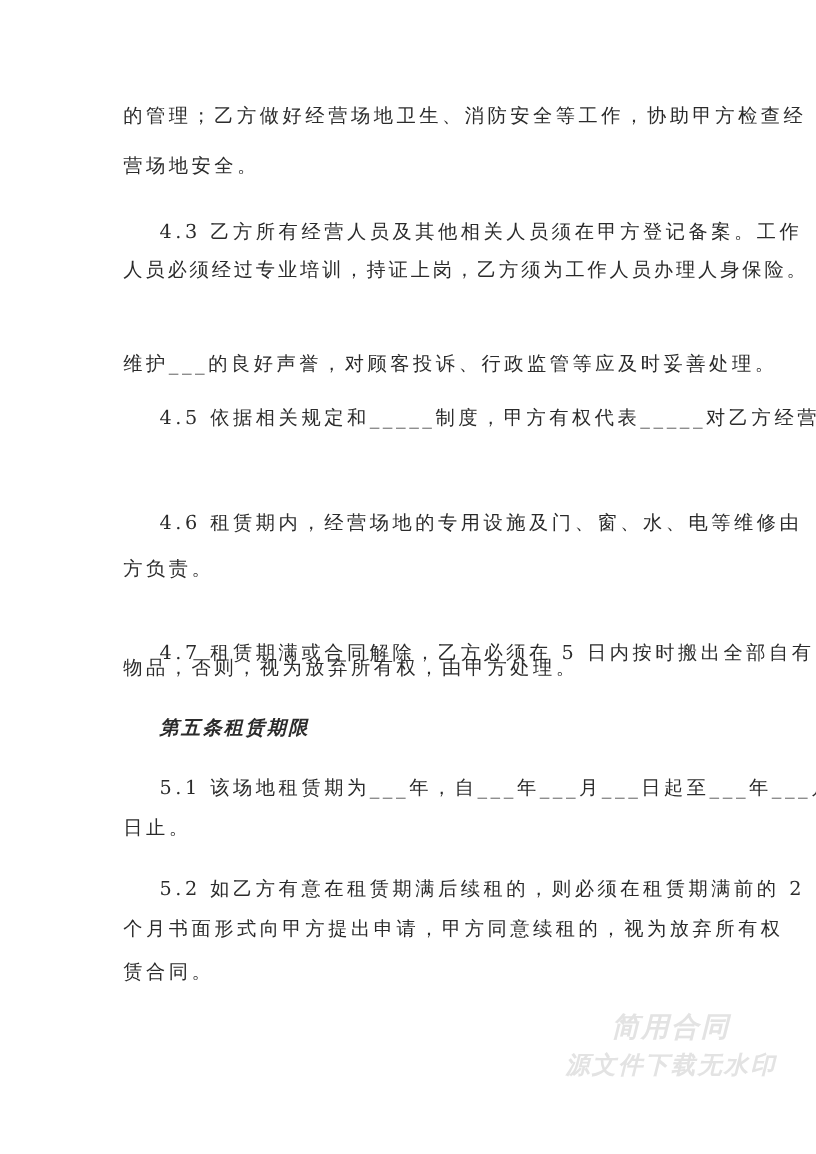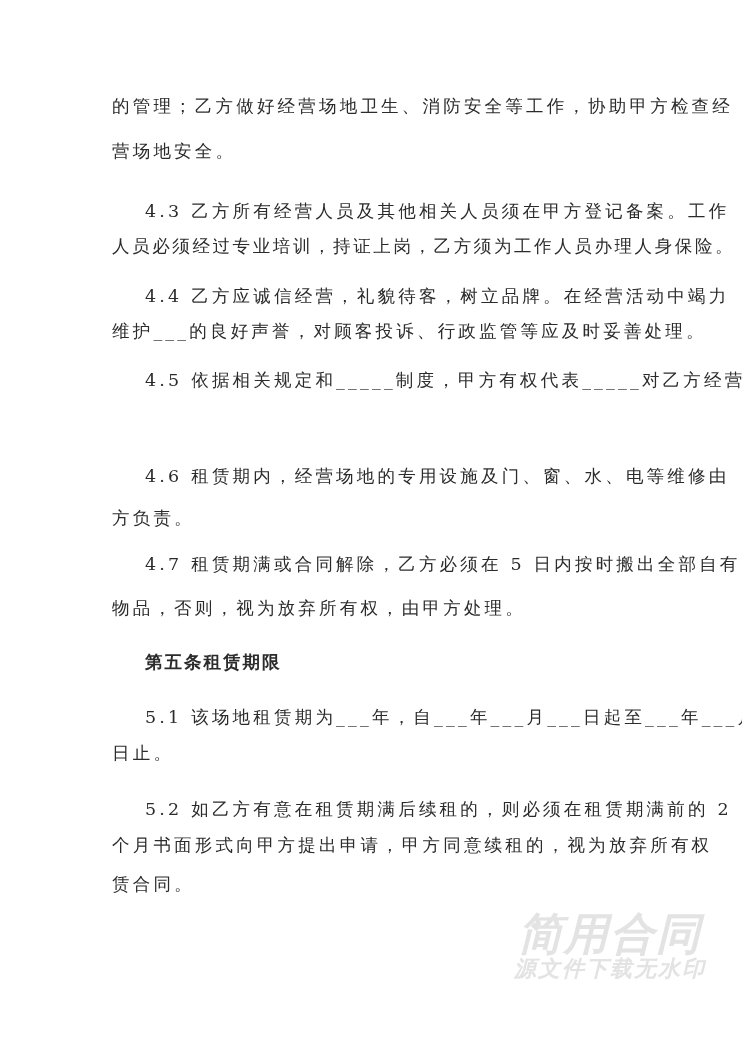--- a/index.html
+++ b/index.html
@@ -5,44 +5,43 @@
   html, body { margin: 0; padding: 0; }
   body {
     width: 742px; height: 1049px; background: #ffffff; position: relative; overflow: hidden;
     font-family: "DejaVu Serif", "Liberation Serif", serif; color: #2b2b2b;
   }
   .page { position: absolute; left: 0; top: 0; width: 671px; height: 1049px; }
   .line {
     position: absolute; left: 112px; font-size: 17.5px; letter-spacing: 3.2px; white-space: nowrap; line-height: 24px;
   }
   .indent { left: 145px; text-align: right; }
-  .heading { font-weight: bold; letter-spacing: 2px; }
+  .heading { font-weight: bold; letter-spacing: 2px; font-style: italic; }
   .watermark { position: absolute; left: 510px; top: 912px; width: 200px; text-align: center; color: #e3e3e3; font-family: "DejaVu Sans", sans-serif; font-style: italic; }
-  .wm-title { font-size: 44px; font-weight: bold; letter-spacing: 2px; line-height: 44px; }
+  .wm-title { font-size: 25px; font-weight: bold; letter-spacing: 2px; line-height: 44px; }
   .wm-sub { font-size: 22px; font-weight: bold; letter-spacing: 2px; line-height: 26px; }
 </style>
 </head>
 <body>
 
 <div class="page">
   <div class="line" style="top:94px">的管理；乙方做好经营场地卫生、消防安全等工作，协助甲方检查经</div>
   <div class="line" style="top:139px">营场地安全。</div>
 
   <div class="line indent" style="top:199px">4.3 乙方所有经营人员及其他相关人员须在甲方登记备案。工作</div>
   <div class="line" style="top:234px; letter-spacing:2.6px">人员必须经过专业培训，持证上岗，乙方须为工作人员办理人身保险。</div>
 
-  <div class="line indent" style="top:284px">4.4 乙方应诚信经营，礼貌待客，树立品牌。在经营活动中竭力</div>
   <div class="line" style="top:319px">维护___的良好声誉，对顾客投诉、行政监管等应及时妥善处理。</div>
 
   <div class="line indent" style="top:368px">4.5 依据相关规定和_____制度，甲方有权代表_____对乙方经营</div>
 
   <div class="line indent" style="top:464px">4.6 租赁期内，经营场地的专用设施及门、窗、水、电等维修由</div>
   <div class="line" style="top:506px">方负责。</div>
 
-  <div class="line indent" style="top:552px">4.7 租赁期满或合同解除，乙方必须在 5 日内按时搬出全部自有</div>
+  <div class="line indent" style="top:582px">4.7 租赁期满或合同解除，乙方必须在 5 日内按时搬出全部自有</div>
   <div class="line" style="top:596px">物品，否则，视为放弃所有权，由甲方处理。</div>
 
   <div class="line indent heading" style="top:650px">第五条租赁期限</div>
 
   <div class="line indent" style="top:705px">5.1 该场地租赁期为___年，自___年___月___日起至___年___月___</div>
   <div class="line" style="top:741px">日止。</div>
 
   <div class="line indent" style="top:797px">5.2 如乙方有意在租赁期满后续租的，则必须在租赁期满前的 2</div>
   <div class="line" style="top:833px">个月书面形式向甲方提出申请，甲方同意续租的，视为放弃所有权</div>
   <div class="line" style="top:872px">赁合同。</div>

